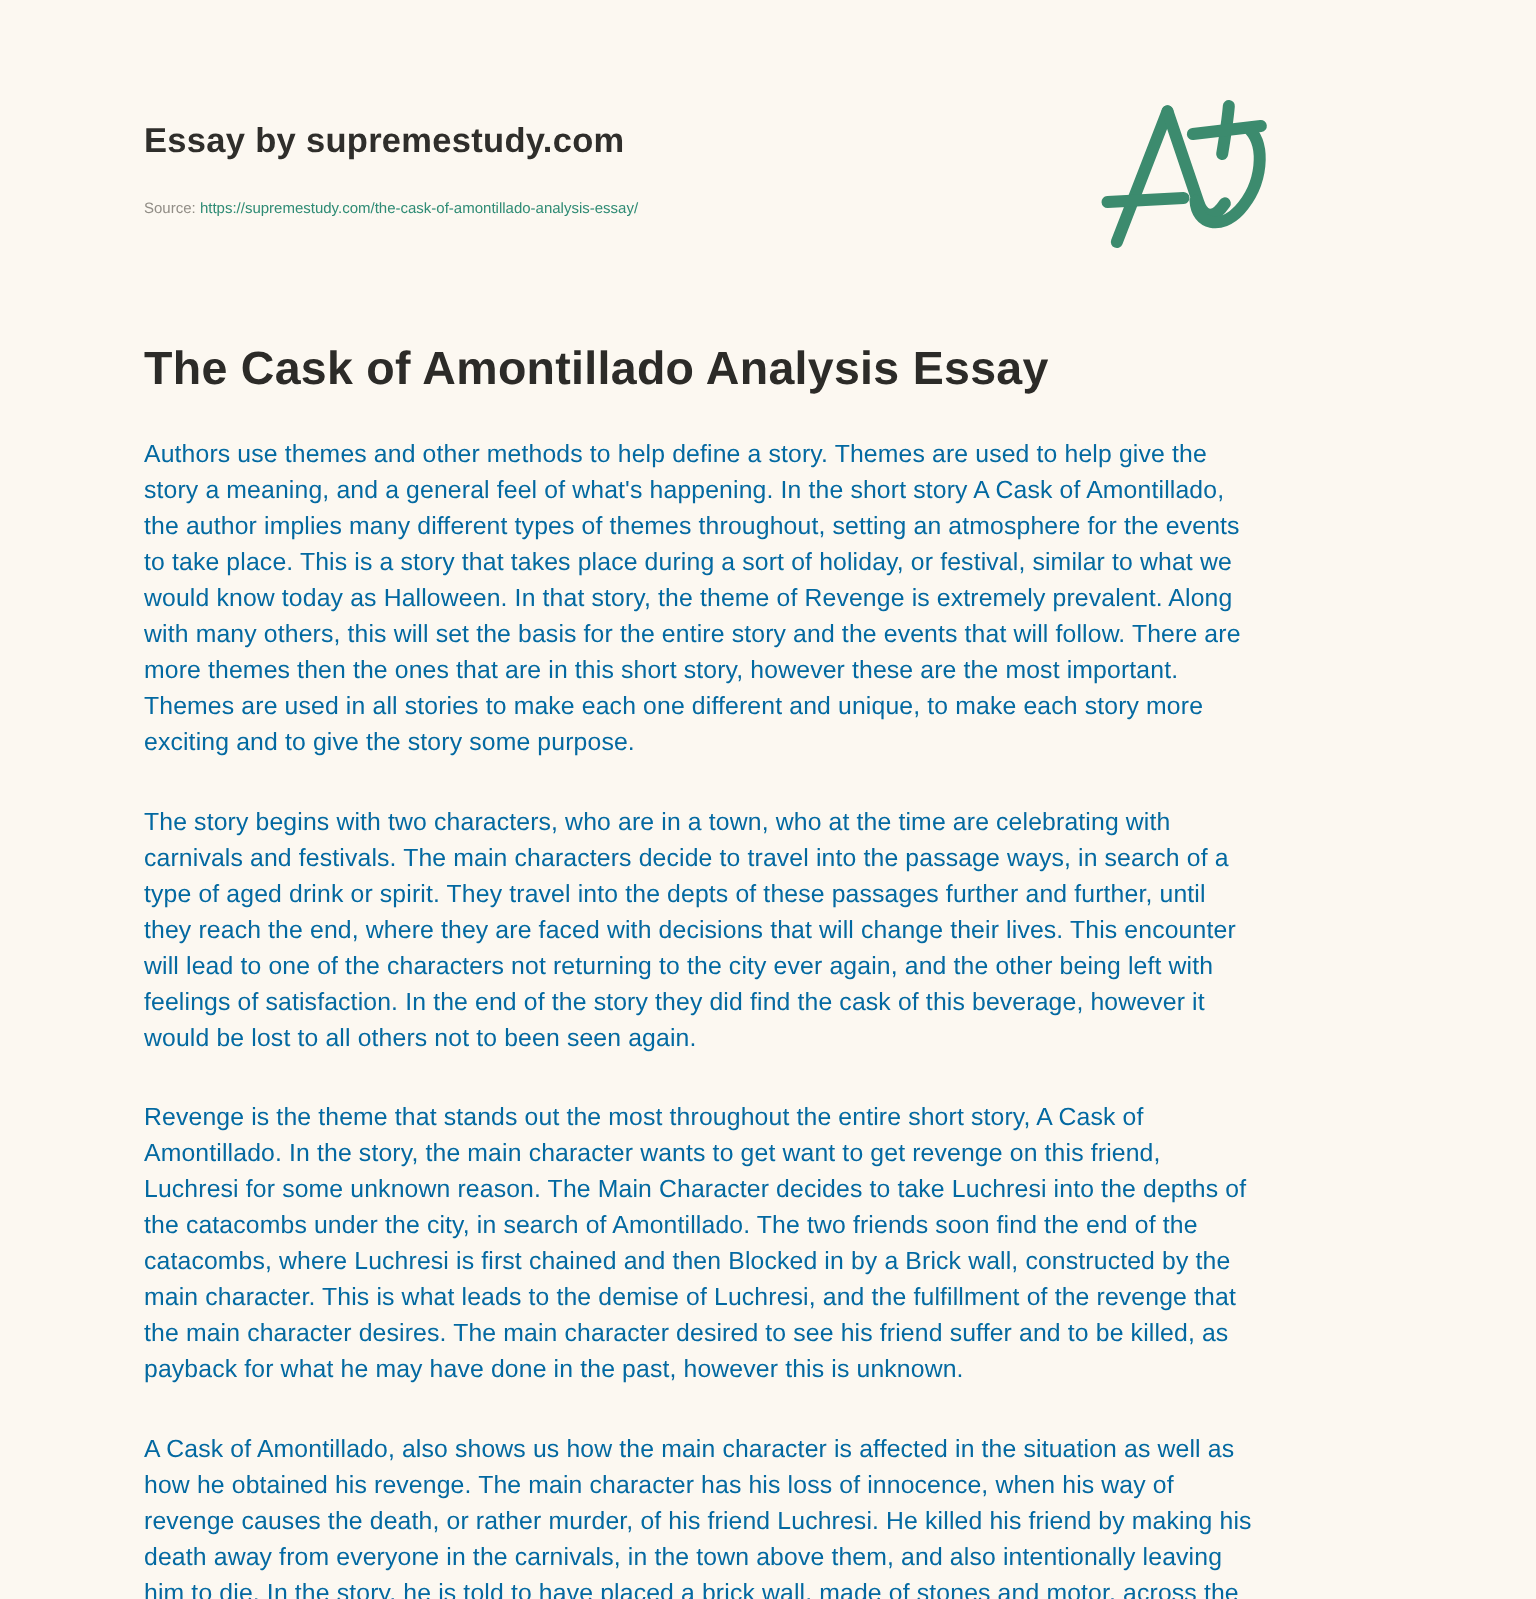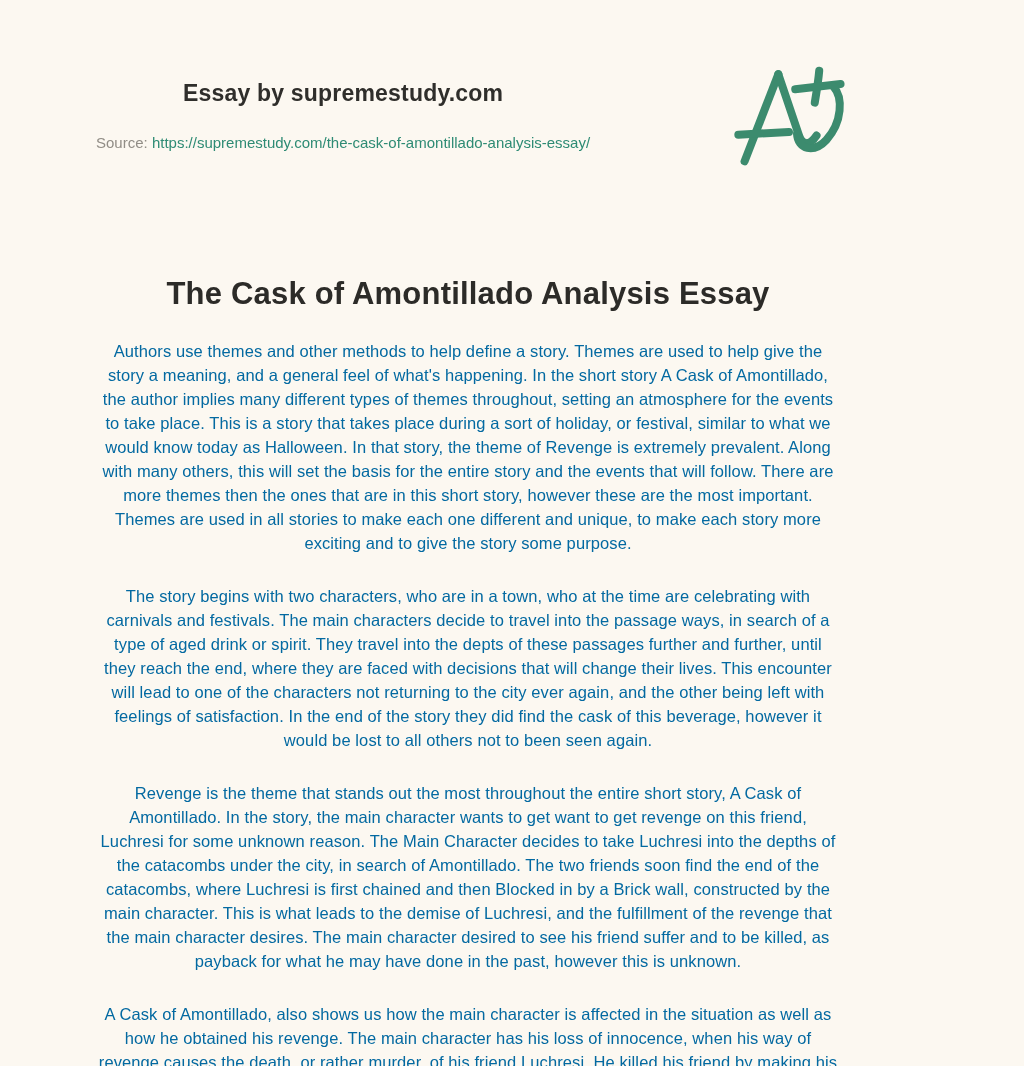--- a/index.html
+++ b/index.html
@@ -10,53 +10,52 @@
   }
   body {
     background: #fcf8f1;
     font-family: "Liberation Sans", "DejaVu Sans", sans-serif;
   }
   .page {
     width: 936px;
     height: 1066px;
     padding: 76px 96px 0 96px;
     position: relative;
-    text-align: center;
   }
   .header-row {
     display: flex;
     justify-content: space-between;
     align-items: flex-start;
   }
   .site-heading {
     font-size: 23px;
     font-weight: 700;
     color: #2f2e2b;
     letter-spacing: 0.2px;
     margin-top: 4px;
   }
   .source-line {
     margin-top: 27px;
-    font-size: 15px;
+    font-size: 10px;
     color: #918d86;
   }
   .source-link {
     color: #2e8b74;
     text-decoration: none;
   }
   .logo {
     width: 118px;
     height: 112px;
     margin-top: -16px;
     margin-right: -8px;
     flex: 0 0 auto;
   }
   .logo svg { width: 100%; height: 100%; display: block; }
   .essay-title {
-    margin-top: 104px;
+    margin-top: 56px;
     font-size: 31px;
     font-weight: 600;
     color: #2c2b28;
     letter-spacing: 0.2px;
   }
   .essay-body {
     margin-top: 27px;
   }
   .essay-body p {
     font-size: 16.5px;

